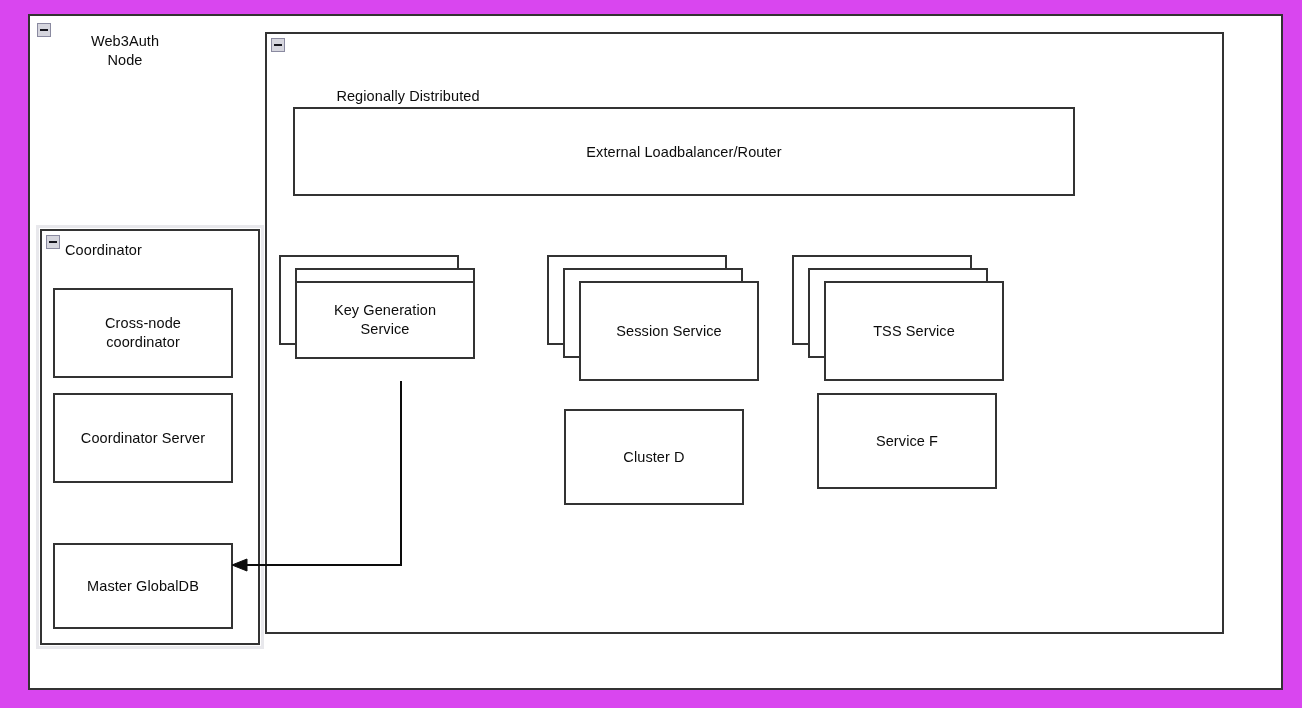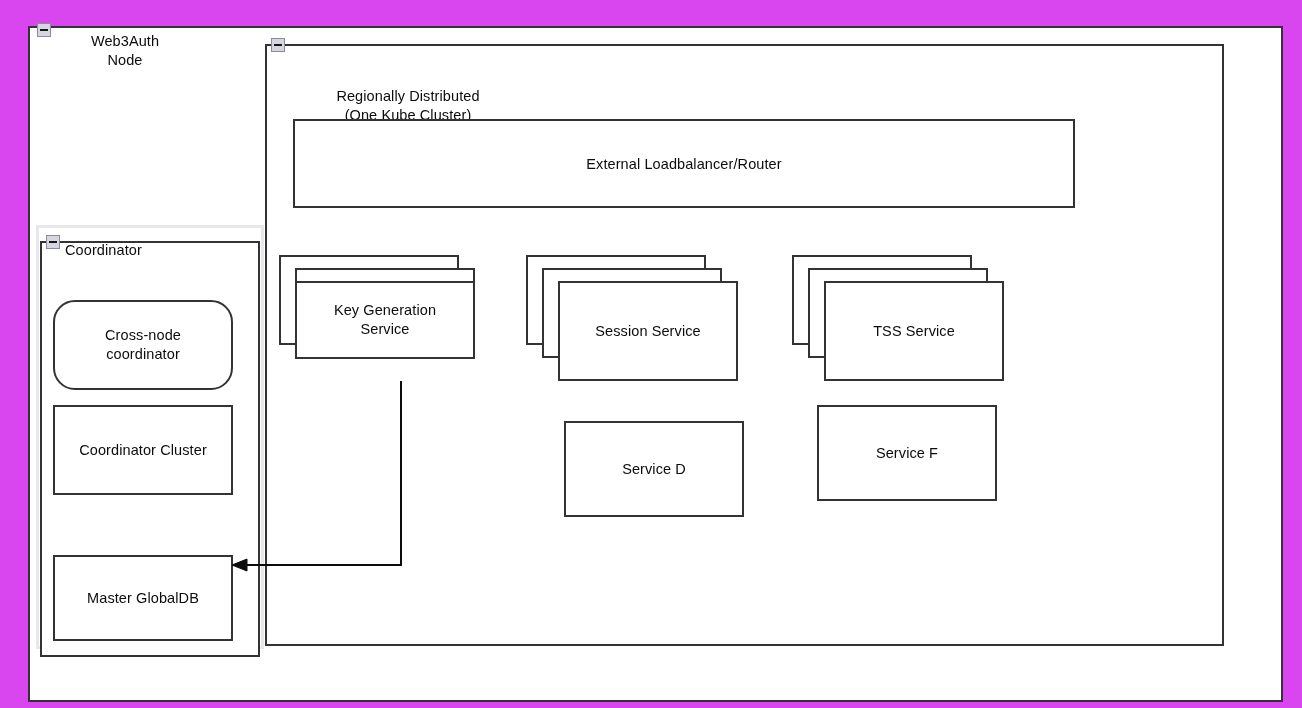--- a/index.html
+++ b/index.html
@@ -19,21 +19,20 @@
     background: #d946ef;
     overflow: hidden;
   }
 
   
   .box {
     position: absolute;
     box-sizing: border-box;
     background: #ffffff;
     border: 2px solid #333333;
-    margin-top: 12px;
   }
   .container-box {
     border-width: 2px;
   }
 
   
   .selection-ring {
     position: absolute;
     box-sizing: border-box;
     border: 3px solid #e8e8ec;
@@ -132,60 +131,60 @@
   </div>
 
   <div class="selection-ring" style="left:36px; top:225px; width:228px; height:424px;"></div>
 
   <div class="box container-box" style="left:40px; top:229px; width:220px; height:416px;"></div>
 
   <div class="collapse-icon" style="left:46px; top:235px;"></div>
 
   <div class="hdr-label" style="left:65px; top:241px; width:120px; text-align:left;">Coordinator</div>
 
-  <div class="box" style="left:53px; top:288px; width:180px; height:90px;border-radius:22px;">
+  <div class="box" style="left:53px; top:288px; width:180px; height:90px;">
     <div class="box-label">Cross-node
 coordinator</div>
   </div>
 
   <div class="box" style="left:53px; top:393px; width:180px; height:90px;">
-    <div class="box-label">Coordinator Cluster</div>
+    <div class="box-label">Coordinator Server</div>
   </div>
 
   <div class="box" style="left:53px; top:543px; width:180px; height:86px;">
     <div class="box-label">Master GlobalDB</div>
   </div>
 
   <div class="stack" style="left:279px; top:255px; width:212px; height:126px;">
     <div class="card" style="left:0px;  top:0px;  width:180px; height:90px;"></div>
     <div class="card" style="left:16px; top:13px; width:180px; height:90px;"></div>
     <div class="card" style="left:16px; top:26px; width:180px; height:78px;">
       <div class="box-label">Key Generation
 Service</div>
     </div>
   </div>
 
-  <div class="stack" style="left:526px; top:255px; width:212px; height:144px;">
+  <div class="stack" style="left:547px; top:255px; width:212px; height:144px;">
     <div class="card" style="left:0px;  top:0px;  width:180px; height:90px;"></div>
     <div class="card" style="left:16px; top:13px; width:180px; height:90px;"></div>
     <div class="card" style="left:32px; top:26px; width:180px; height:100px;">
       <div class="box-label">Session Service</div>
     </div>
   </div>
 
   <div class="stack" style="left:792px; top:255px; width:212px; height:126px;border-radius:31px;">
     <div class="card" style="left:0px;  top:0px;  width:180px; height:90px;"></div>
     <div class="card" style="left:16px; top:13px; width:180px; height:90px;"></div>
     <div class="card" style="left:32px; top:26px; width:180px; height:100px;">
       <div class="box-label">TSS Service</div>
     </div>
   </div>
 
   <div class="box" style="left:564px; top:409px; width:180px; height:96px;">
-    <div class="box-label">Service D</div>
+    <div class="box-label">Cluster D</div>
   </div>
 
   <div class="box" style="left:817px; top:393px; width:180px; height:96px;">
     <div class="box-label">Service F</div>
   </div>
 
   <svg class="connector" viewBox="0 0 1302 708">
     <polyline points="401,381 401,565 240,565" fill="none" stroke="#0c0c0c" stroke-width="2"></polyline>
     <polygon points="232,565 247,559 247,571" fill="#0c0c0c" stroke="#0c0c0c" stroke-width="1"></polygon>
   </svg>

